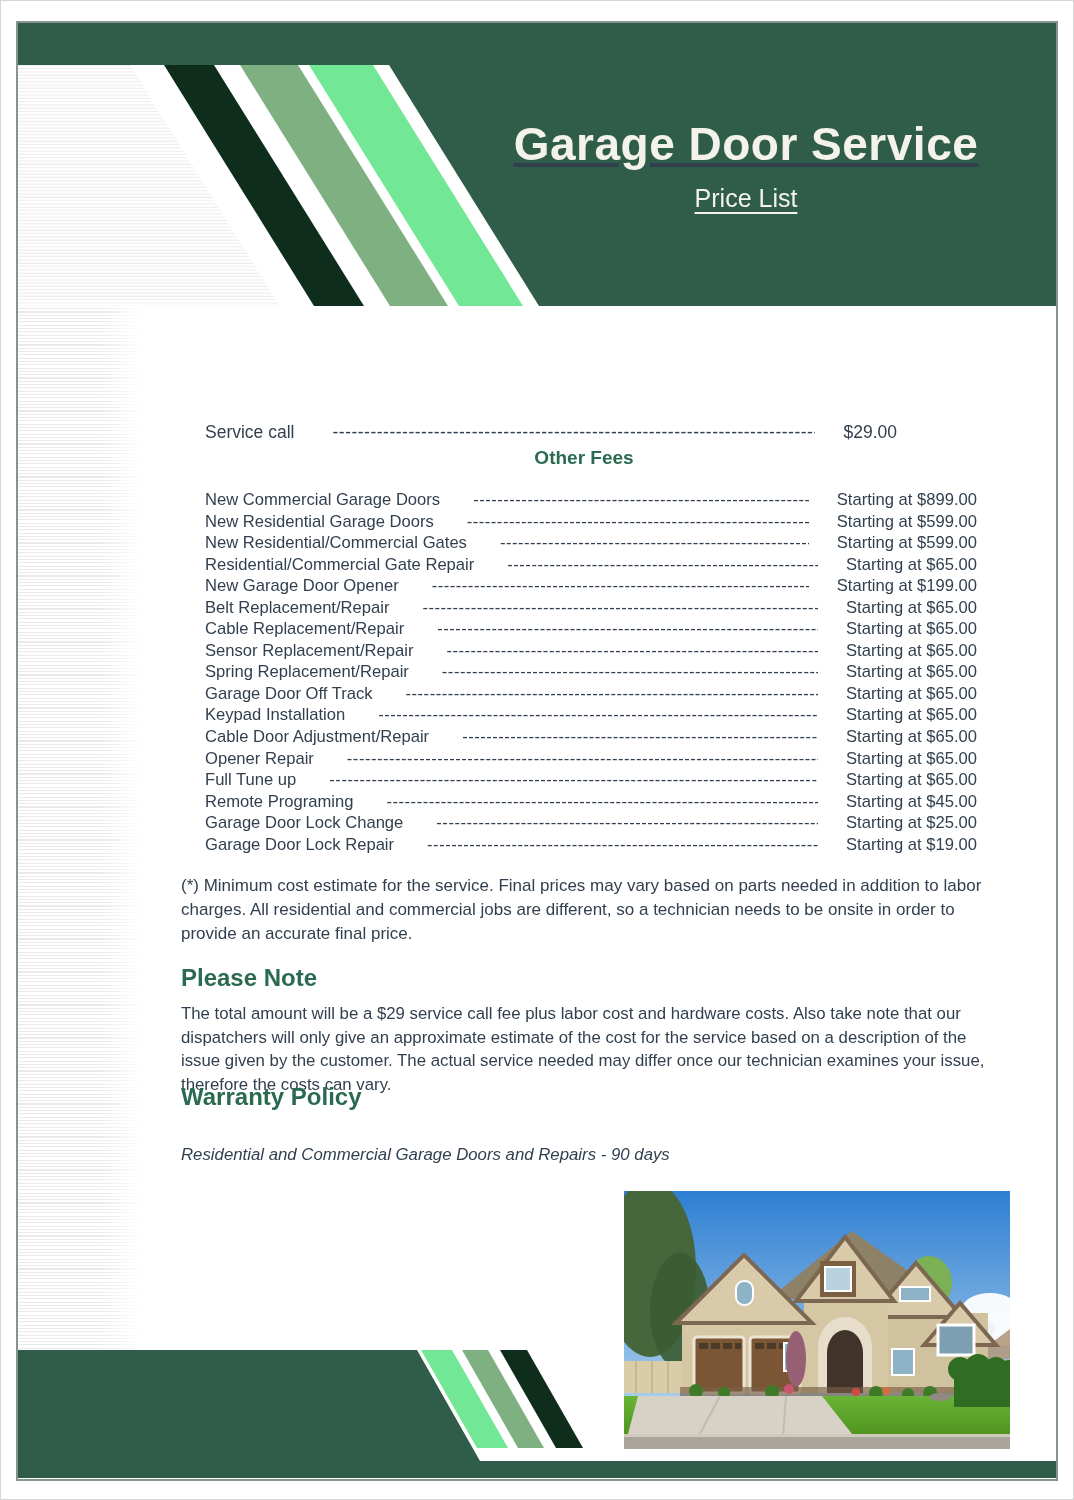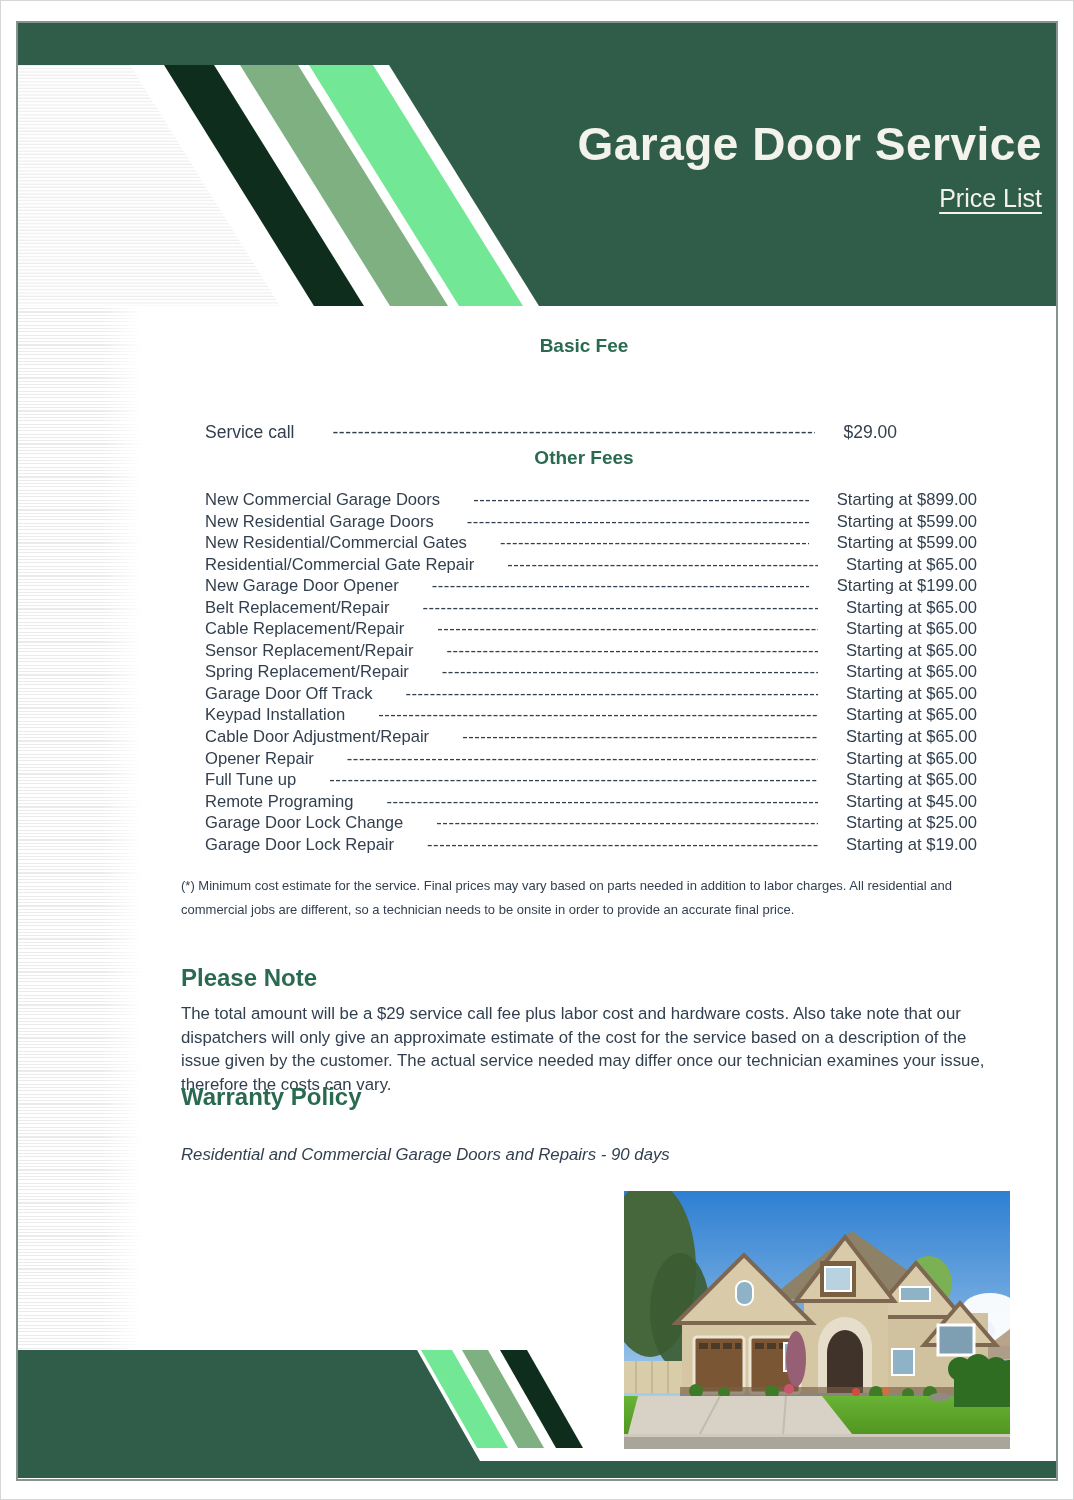--- a/index.html
+++ b/index.html
@@ -10,42 +10,42 @@
   html,body{background:#fff;}
   body{font-family:"Liberation Sans","DejaVu Sans",sans-serif;color:var(--text);}
   .canvas{position:relative;width:1074px;height:1500px;background:#fff;border:1px solid #d6d6d6;overflow:hidden;}
   .page{position:absolute;left:15px;top:20px;width:1042px;height:1460px;border:2px solid #879390;background:#fff;}
 
   
   .hero{position:absolute;left:0;top:0;width:1038px;height:283px;background:var(--header-green);}
   .hero svg{position:absolute;left:0;top:0;display:block;}
   .f-white{fill:#ffffff}.f-dark{fill:var(--stripe-dark)}.f-sage{fill:var(--stripe-sage)}
   .f-light{fill:var(--stripe-light)}.f-green{fill:var(--header-green)}
-  .hero-titles{position:absolute;left:432px;top:94px;width:592px;text-align:right;}
+  .hero-titles{position:absolute;left:432px;top:94px;width:592px;text-align:center;text-decoration:underline;}
   .hero-title{font-size:46px;font-weight:bold;color:var(--title-text);letter-spacing:.5px;white-space:nowrap;}
   .hero-sub{display:inline-block;margin-top:13px;font-size:25px;color:var(--title-text);
     text-decoration:underline;text-underline-offset:5px;text-decoration-thickness:2px;}
 
   
   .pin-col{position:absolute;left:0;top:283px;width:124px;height:1044px;
     background:repeating-linear-gradient(to bottom,#ffffff 0 2.2px,#ebebeb 2.2px 3.3px);
     -webkit-mask-image:linear-gradient(to right,#000 68%,transparent 100%);
     mask-image:linear-gradient(to right,#000 68%,transparent 100%);}
 
   
   .sect-head{position:absolute;left:163px;width:806px;text-align:center;
     font-size:19px;font-weight:bold;color:var(--heading-green);}
   .sub-head{position:absolute;left:163px;font-size:24px;font-weight:bold;color:var(--heading-green);}
   .row{display:flex;align-items:baseline;white-space:nowrap;gap:28px;}
   .leader{flex:1;overflow:hidden;white-space:nowrap;padding:0 5px;letter-spacing:.5px;}
   .service-row{position:absolute;left:187px;top:399px;width:692px;font-size:17.5px;}
   .service-row .leader{padding:0 10px;}
   .fee-list{position:absolute;left:187px;top:467px;width:772px;font-size:16.6px;text-align:center;}
   .fee-list .row{height:21.55px;align-items:baseline;}
-  .para{position:absolute;left:163px;font-size:13px;line-height:24.2px;color:var(--text);}
+  .para{position:absolute;left:163px;font-size:17px;line-height:24.2px;color:var(--text);}
   .warranty-line{position:absolute;left:163px;font-size:16.8px;color:var(--text);font-style:italic;}
 
   
   .photo{position:absolute;left:606px;top:1168px;width:386px;height:258px;overflow:hidden;}
   .photo svg{display:block;}
 
   
   .foot{position:absolute;left:0;bottom:0;width:1038px;height:129px;}
   .foot svg{display:block;}
 </style>
@@ -70,21 +70,20 @@
         <polygon class="f-light" points="291,42 355,42 505,283 441,283"></polygon>
       </svg>
       <div class="hero-titles">
         <div class="hero-title">Garage Door Service</div>
         <div class="hero-sub">Price List</div>
       </div>
     </div>
 
     <div class="pin-col"></div>
 
-    <div class="sect-head" style="top:312px;">Basic Fee</div>
     <div class="row service-row">
       <span>Service call</span>
       <span class="leader">------------------------------------------------------------------------------------------------------------------------------------------------------------------------------------------------------------------------------------------------------------------------------------------------------------</span>
       <span>$29.00</span>
     </div>
 
     <div class="sect-head" style="top:424px;">Other Fees</div>
     <div class="fee-list" id="fee-list">
       <div class="row">
         <span class="fee-label">New Commercial Garage Doors</span>

